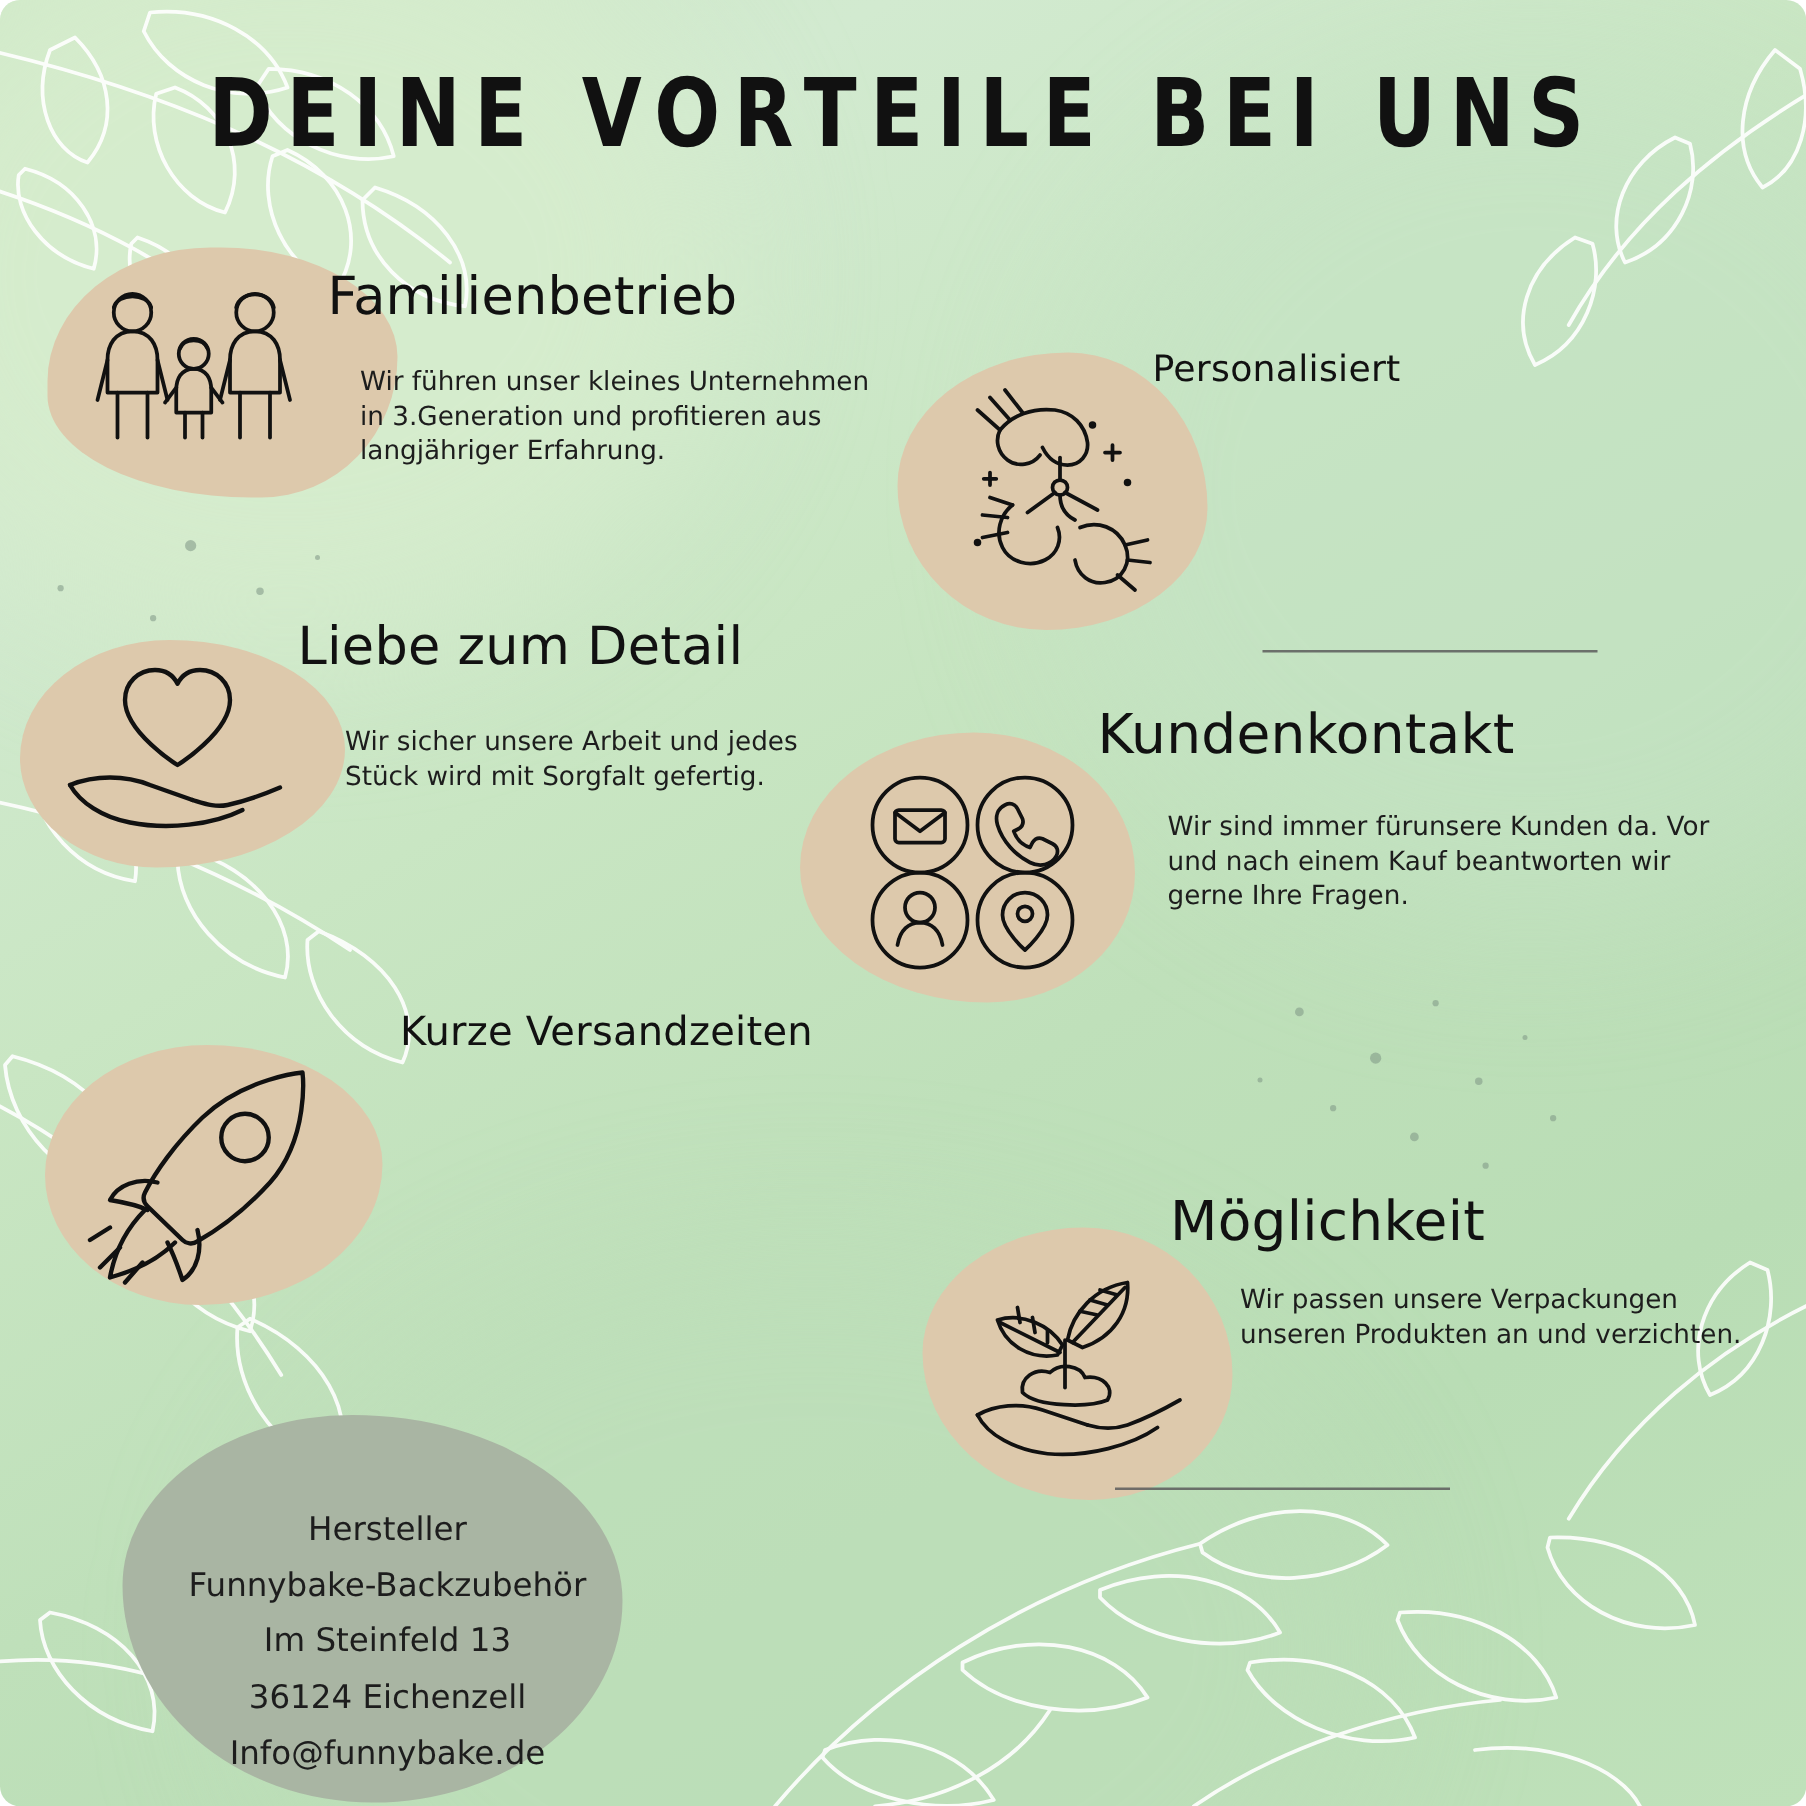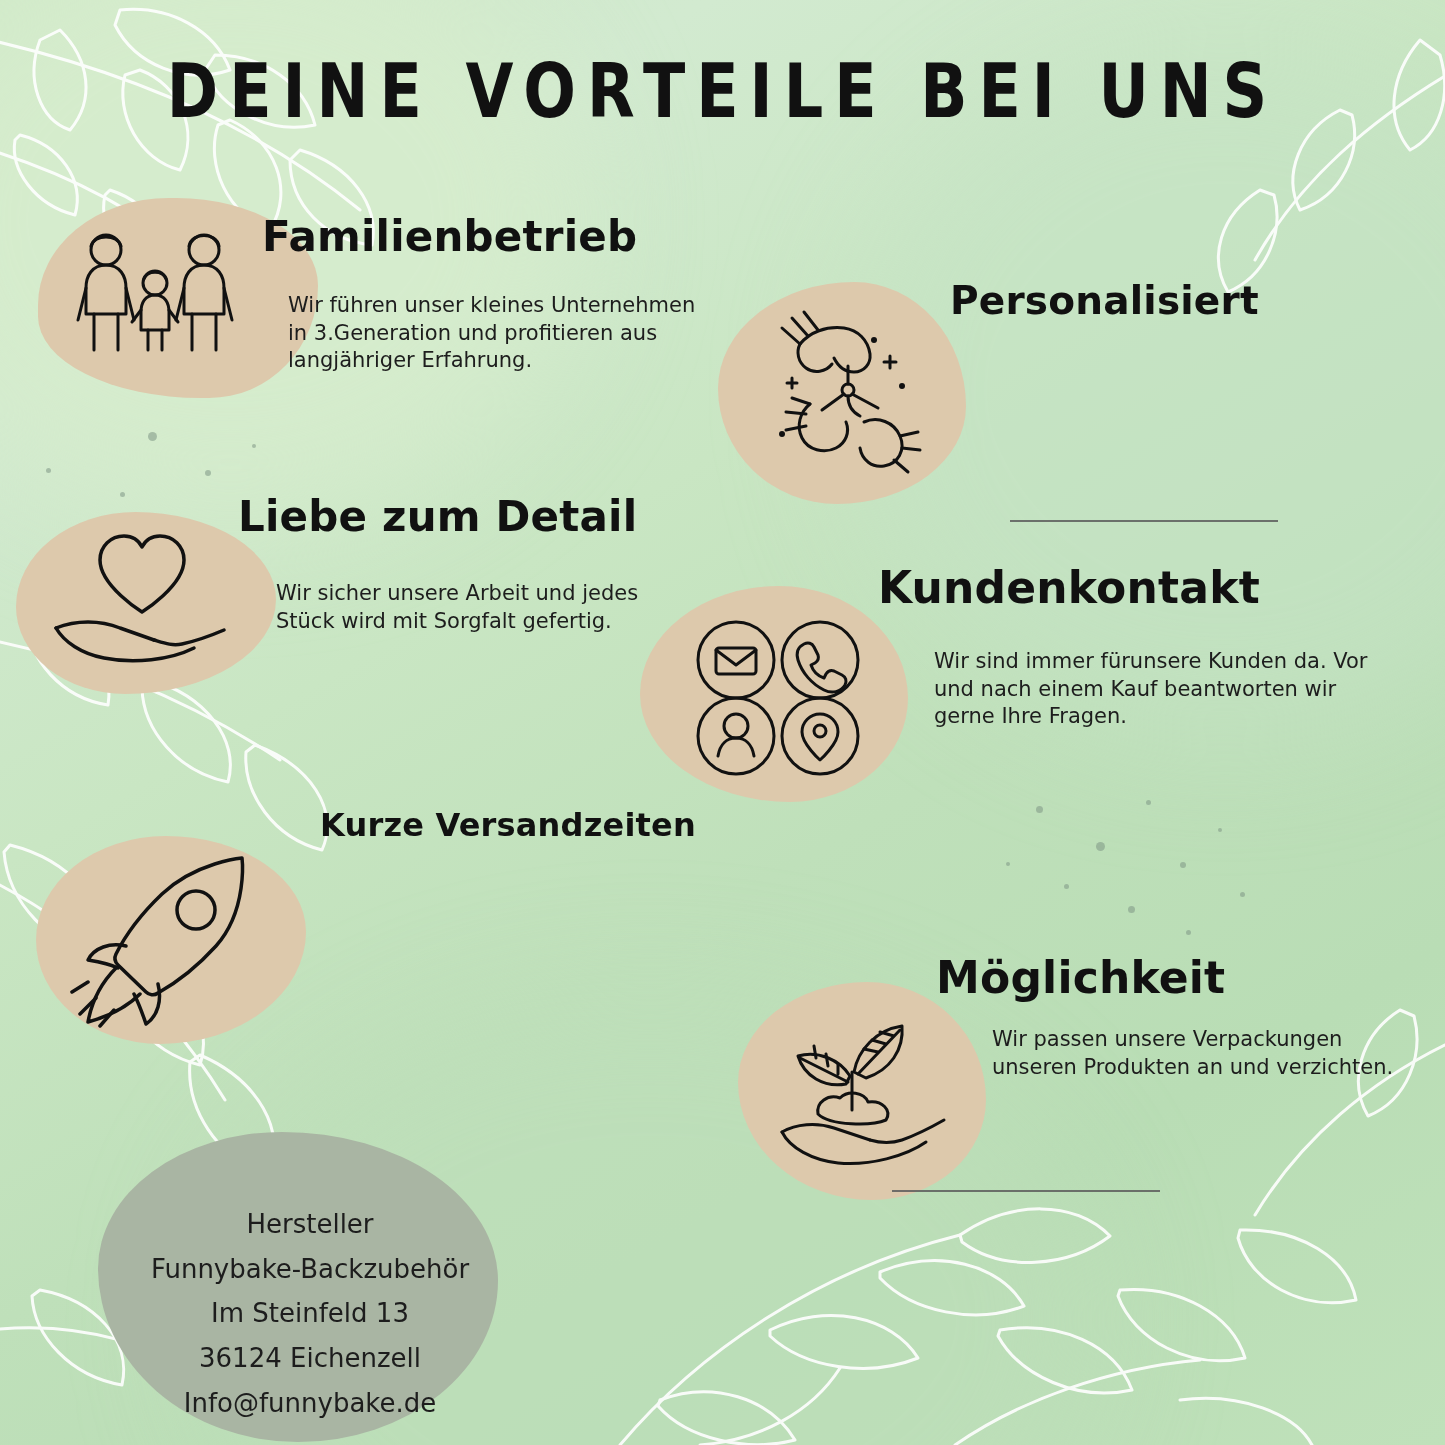--- a/index.html
+++ b/index.html
@@ -11,20 +11,21 @@
     height: 1445px;
     font-family: "DejaVu Sans", sans-serif;
     overflow: hidden;
   }
   #poster {
     position: relative;
     width: 1445px;
     height: 1445px;
     background: linear-gradient(150deg, #cfe9c8 0%, #d2ead0 18%, #c9e6c3 38%, #bfe0ba 58%, #b9ddb5 78%, #bfe1ba 100%);
     overflow: hidden;
+    border-radius: 16px;
   }
   
   .wash {
     position: absolute;
     border-radius: 50%;
     filter: blur(60px);
     pointer-events: none;
   }
   .wash.a { left: -120px; top: -80px; width: 700px; height: 600px; background: rgba(214,236,205,0.85); }
   .wash.b { right: -160px; top: 40px; width: 760px; height: 700px; background: rgba(196,227,196,0.6); }
@@ -64,21 +65,21 @@
   }
 
   .blob {
     position: absolute;
     background: #ddc9ac;
   }
 
   .feature-title {
     position: absolute;
     margin: 0;
-    font-weight: 700;
+    font-weight: 400;
     color: #111;
     font-size: 40px;
     letter-spacing: .2px;
     white-space: nowrap;
   }
   .feature-text {
     position: absolute;
     margin: 4px;
     font-weight: 400;
     color: #1d1d1d;
@@ -236,21 +237,21 @@
       <path d="M112 116 C 126 110, 142 116, 148 130 C 154 144, 146 158, 132 160 C 120 162, 110 154, 108 142"></path>
       <path d="M148 130 L 166 126 M150 142 L 168 144 M142 154 L 156 166"></path>
 
       <path d="M138 62 l0 -12 M132 56 l12 0"></path>
       <path d="M40 82 l0 -10 M35 77 l10 0"></path>
       <circle cx="150" cy="80" r="3" fill="#111" stroke="none"></circle>
       <circle cx="30" cy="128" r="3" fill="#111" stroke="none"></circle>
       <circle cx="122" cy="34" r="3" fill="#111" stroke="none"></circle>
     </svg>
   </div>
-  <h2 class="feature-title" style="left:950px;top:278px;font-size:39px;">Personalisiert</h2>
+  <h2 class="feature-title" style="left:922px;top:278px;font-size:29px;">Personalisiert</h2>
   <div class="divider" style="left:1010px;top:520px;width:268px;"></div>
 
   <div class="blob" style="left:16px;top:512px;width:260px;height:182px;border-radius:46% 54% 58% 42% / 52% 48% 52% 48%;"></div>
   <div class="icon-wrap" style="left:42px;top:524px;">
     <svg width="200" height="150" viewBox="0 0 200 150" fill="none" stroke="#111" stroke-width="3.5" stroke-linecap="round" stroke-linejoin="round">
       <path d="M100 88 C 100 88, 58 62, 58 36 C 58 22, 69 12, 82 12 C 91 12, 97 17, 100 23 C 103 17, 109 12, 118 12 C 131 12, 142 22, 142 36 C 142 62, 100 88, 100 88 Z"></path>
       <path d="M14 104 C 34 96, 58 96, 78 104 L 112 116"></path>
       <path d="M112 116 C 122 119, 130 122, 140 120 C 154 117, 168 112, 182 106"></path>
       <path d="M14 104 C 22 118, 40 130, 62 134 C 92 140, 128 136, 152 124"></path>
     </svg>

